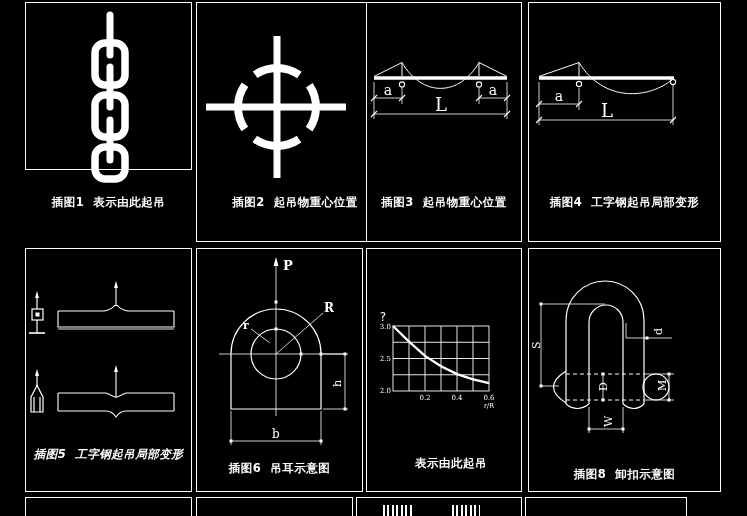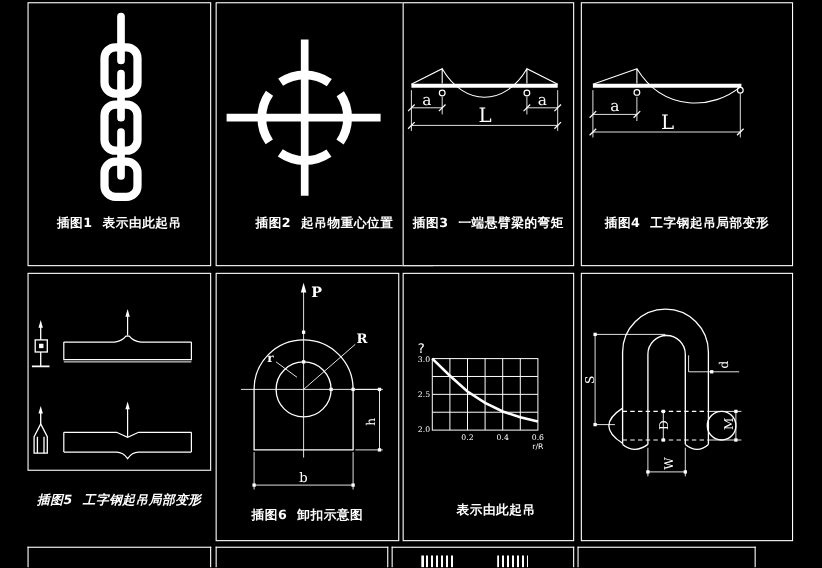--- a/index.html
+++ b/index.html
@@ -15,21 +15,21 @@
         background:repeating-linear-gradient(90deg,#fff 0 2px,transparent 2px 4.5px);}
   svg{stroke-linecap:butt;}
   text{fill:#fff;font-family:"DejaVu Serif",serif;}
   .cn2{font-family:"DejaVu Sans",sans-serif;}
 </style>
 </head>
 <body>
 
 <div id="canvas">
 
-  <div class="panel" style="left:25px;top:2px;width:167px;height:240px;">
+  <div class="panel" style="left:25px;top:2px;width:167px;height:168px;">
     <svg width="165" height="238" viewBox="0 0 165 238">
       <g stroke="#fff" fill="none">
         <line x1="84" y1="12" x2="84" y2="52" stroke-width="7" stroke-linecap="round"></line>
         <line x1="84" y1="64" x2="84" y2="104" stroke-width="7" stroke-linecap="round"></line>
         <line x1="84" y1="117" x2="84" y2="157" stroke-width="7" stroke-linecap="round"></line>
         <rect x="69" y="40" width="30" height="42" rx="10" stroke-width="7.5"></rect>
         <rect x="69" y="92" width="30" height="42" rx="10" stroke-width="7.5"></rect>
         <rect x="69" y="144" width="30" height="32" rx="10" stroke-width="7.5"></rect>
       </g>
     </svg>
@@ -69,21 +69,21 @@
           <line x1="109" y1="98" x2="115" y2="92"></line>
             <line x1="137" y1="98" x2="143" y2="92"></line>
           <line x1="4" y1="114" x2="10" y2="108"></line>
             <line x1="137" y1="114" x2="143" y2="108"></line>
         </g>
       </g>
       <text x="21" y="92" font-size="14" text-anchor="middle">a</text>
       <text x="126" y="92" font-size="14" text-anchor="middle">a</text>
       <text x="74" y="108" font-size="18" text-anchor="middle">L</text>
     </svg>
-    <div class="caption" style="top:192px;">插图3  一端悬臂梁的弯矩</div>
+    <div class="caption" style="top:192px;">插图3  起吊物重心位置</div>
   </div>
 
   <div class="panel" style="left:528px;top:2px;width:193px;height:240px;">
     <svg width="191" height="238" viewBox="0 0 191 238">
       <g stroke="#fff" fill="none">
         <line x1="10" y1="75" x2="145" y2="75" stroke-width="3.6"></line>
         <circle cx="50" cy="81" r="2.6" stroke-width="1.1"></circle>
         <circle cx="144" cy="79" r="2.6" stroke-width="1.1"></circle>
         <path d="M10,73.5 L50,59.5 L50,73 M50,59.5 C75,100 120,96 144,76" stroke-width="1"></path>
       </g>
@@ -99,21 +99,21 @@
           <line x1="7" y1="120" x2="13" y2="114"></line>
             <line x1="141" y1="120" x2="147" y2="114"></line>
         </g>
       </g>
       <text x="30" y="98" font-size="14" text-anchor="middle">a</text>
       <text x="78" y="114" font-size="18" text-anchor="middle">L</text>
     </svg>
     <div class="caption" style="top:192px;">插图4  工字钢起吊局部变形</div>
   </div>
 
-  <div class="panel" style="left:25px;top:248px;width:167px;height:180px;font-style:italic;">
+  <div class="panel" style="left:25px;top:248px;width:167px;height:244px;font-style:italic;">
     <svg width="165" height="242" viewBox="0 0 165 242">
 
       <g stroke="#fff" fill="none" stroke-width="1.2">
         <line x1="11" y1="46" x2="11" y2="60"></line>
         <polygon points="11,42 9,49 13,49" fill="#fff" stroke="none"></polygon>
         <rect x="6" y="60" width="11" height="11"></rect>
         <rect x="9.5" y="63.5" width="4" height="4" fill="#fff" stroke="none"></rect>
         <line x1="11" y1="71" x2="11" y2="84"></line>
         <line x1="3" y1="84" x2="19" y2="84" stroke-width="1.6"></line>
       </g>
@@ -174,21 +174,21 @@
           <rect x="146.5" y="158.5" width="3" height="3"></rect>
         <rect x="32.5" y="190.5" width="3" height="3"></rect>
           <rect x="122.5" y="190.5" width="3" height="3"></rect>
       </g>
       <text x="86" y="21" font-size="13" font-weight="bold">P</text>
       <text x="127" y="63" font-size="12" font-weight="bold">R</text>
       <text x="46" y="80" font-size="11" font-weight="bold">r</text>
       <text transform="translate(144,138) rotate(-90)" font-size="11">h</text>
       <text x="75" y="189" font-size="12">b</text>
     </svg>
-    <div class="caption" style="top:212px;">插图6  卸扣示意图</div>
+    <div class="caption" style="top:212px;">插图6  吊耳示意图</div>
   </div>
 
   <div class="panel" style="left:366px;top:248px;width:156px;height:244px;">
     <svg width="154" height="242" viewBox="0 0 154 242">
       <g stroke="#fff" stroke-width="0.9" fill="none">
         <rect x="26" y="77" width="96" height="65"></rect>
         <line x1="42" y1="77" x2="42" y2="142"></line>
           <line x1="58" y1="77" x2="58" y2="142"></line>
         <line x1="74" y1="77" x2="74" y2="142"></line>
           <line x1="90" y1="77" x2="90" y2="142"></line>
@@ -251,20 +251,21 @@
           <rect x="138.5" y="149.5" width="3" height="3"></rect>
         <rect x="58.5" y="178.5" width="3" height="3"></rect>
           <rect x="92.5" y="178.5" width="3" height="3"></rect>
       </g>
       <text transform="translate(11,100) rotate(-90)" font-size="11">S</text>
       <text transform="translate(133,86) rotate(-90)" font-size="11">d</text>
       <text transform="translate(78,142) rotate(-90)" font-size="11">D</text>
       <text transform="translate(137,142) rotate(-90)" font-size="11">M</text>
       <text transform="translate(83,178) rotate(-90)" font-size="11">W</text>
     </svg>
+    <div class="caption" style="top:218px;">插图8  卸扣示意图</div>
   </div>
 
   <div class="stub" style="left:25px;top:497px;width:167px;height:22px;"></div>
   <div class="stub" style="left:196px;top:497px;width:157px;height:22px;"></div>
   <div class="stub" style="left:356px;top:497px;width:166px;height:22px;"></div>
   <div class="stub" style="left:525px;top:497px;width:162px;height:22px;"></div>
   <div class="frag" style="left:383px;top:505px;width:30px;"></div>
   <div class="frag" style="left:452px;top:505px;width:28px;"></div>
 
 </div>

